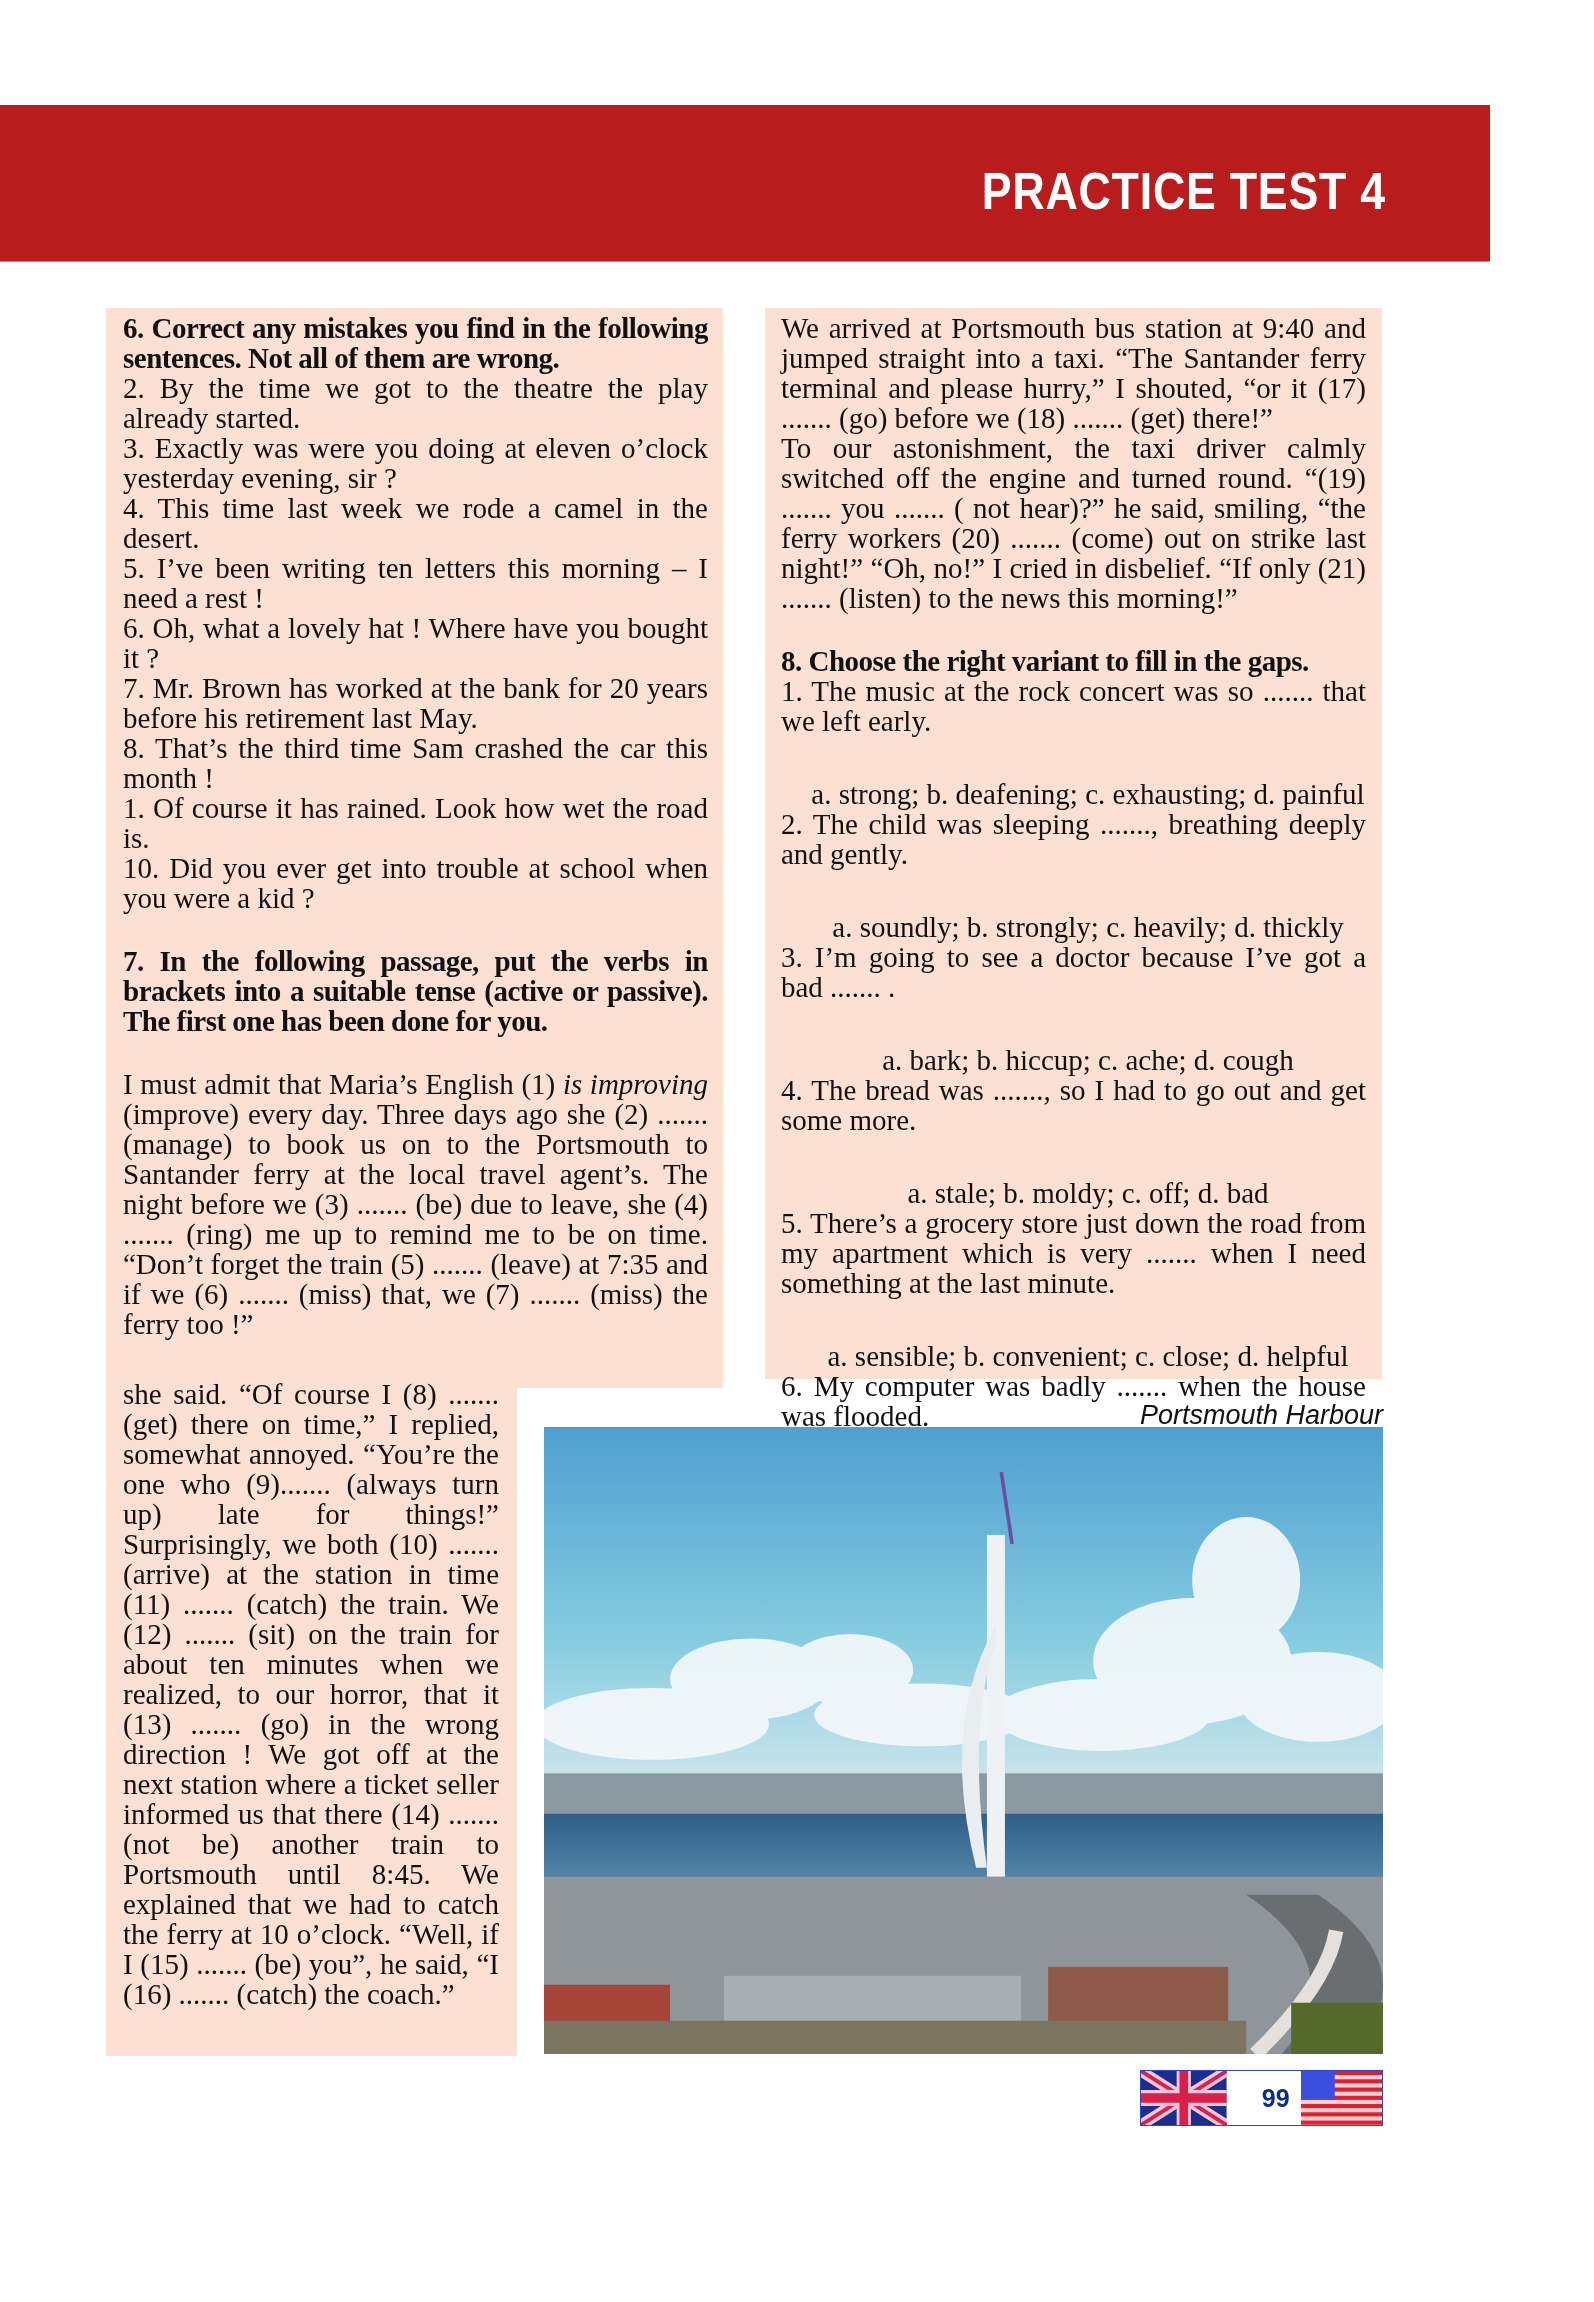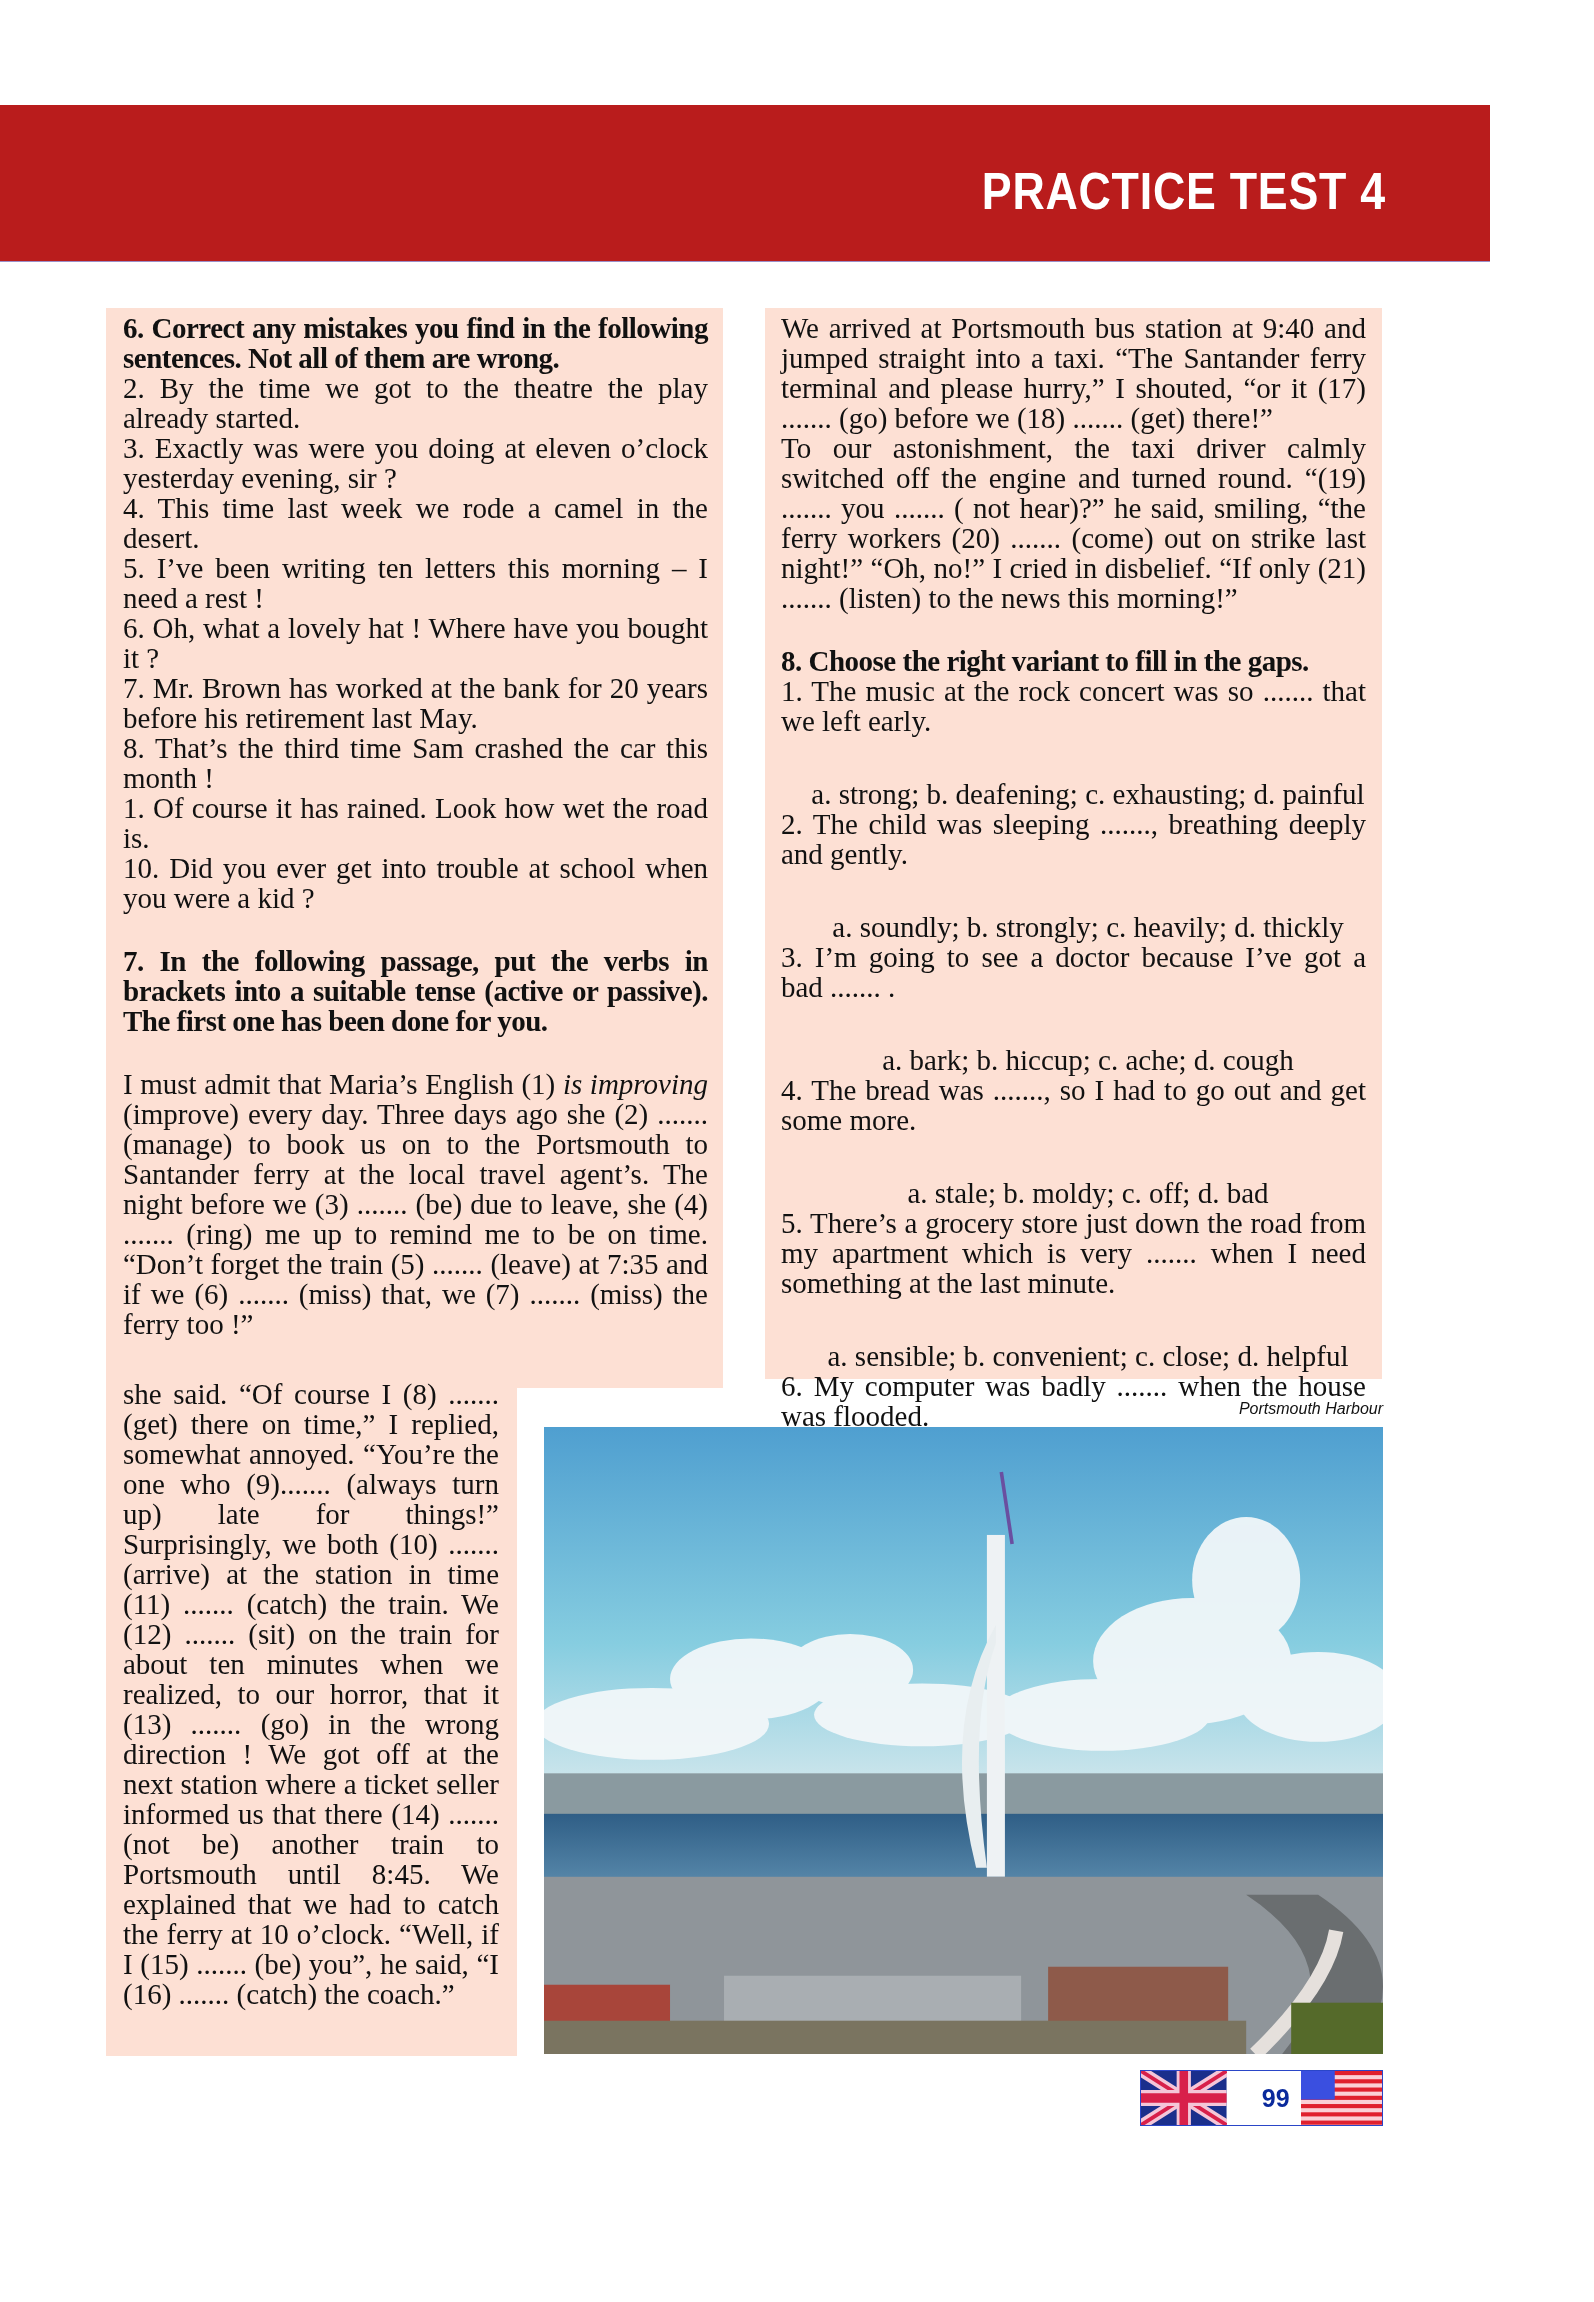--- a/index.html
+++ b/index.html
@@ -22,21 +22,21 @@
   .text .h { font-weight: 700; letter-spacing: -0.5px; }
   .text .gap { height: 33px; }
   .text .opt { padding-left: 29px; text-align: center; margin-top: 43px; }
   .text em { font-style: italic; }
 
   .left-text { left: 123px; top: 313px; width: 585px; }
   .left-narrow { left: 123px; top: 1379px; width: 376px; }
   .right-text { left: 781px; top: 313px; width: 585px; }
 
   .caption { position: absolute; right: 212px; top: 1400px; font-family: "Liberation Sans", "DejaVu Sans", sans-serif;
-             font-style: italic; font-size: 16px; color: #111; }
+             font-style: italic; font-size: 27px; color: #111; }
 
   .photo { position: absolute; left: 544px; top: 1427px; width: 839px; height: 627px; overflow: hidden; }
   .photo svg { display: block; width: 100%; height: 100%; }
 
   .flag-strip { position: absolute; left: 1140px; top: 2070px; width: 241px; height: 54px;
                 border: 1.8px solid #2a46c8; display: flex; background: #fff; }
   .flag-uk { width: 95px; height: 100%; }
   .page-num { width: 56px; display: flex; align-items: center; justify-content: center;
               font-family: "Liberation Sans", "DejaVu Sans", sans-serif; font-weight: 700;
               font-size: 25px; color: #0a2a9c; padding-left: 24px; }

